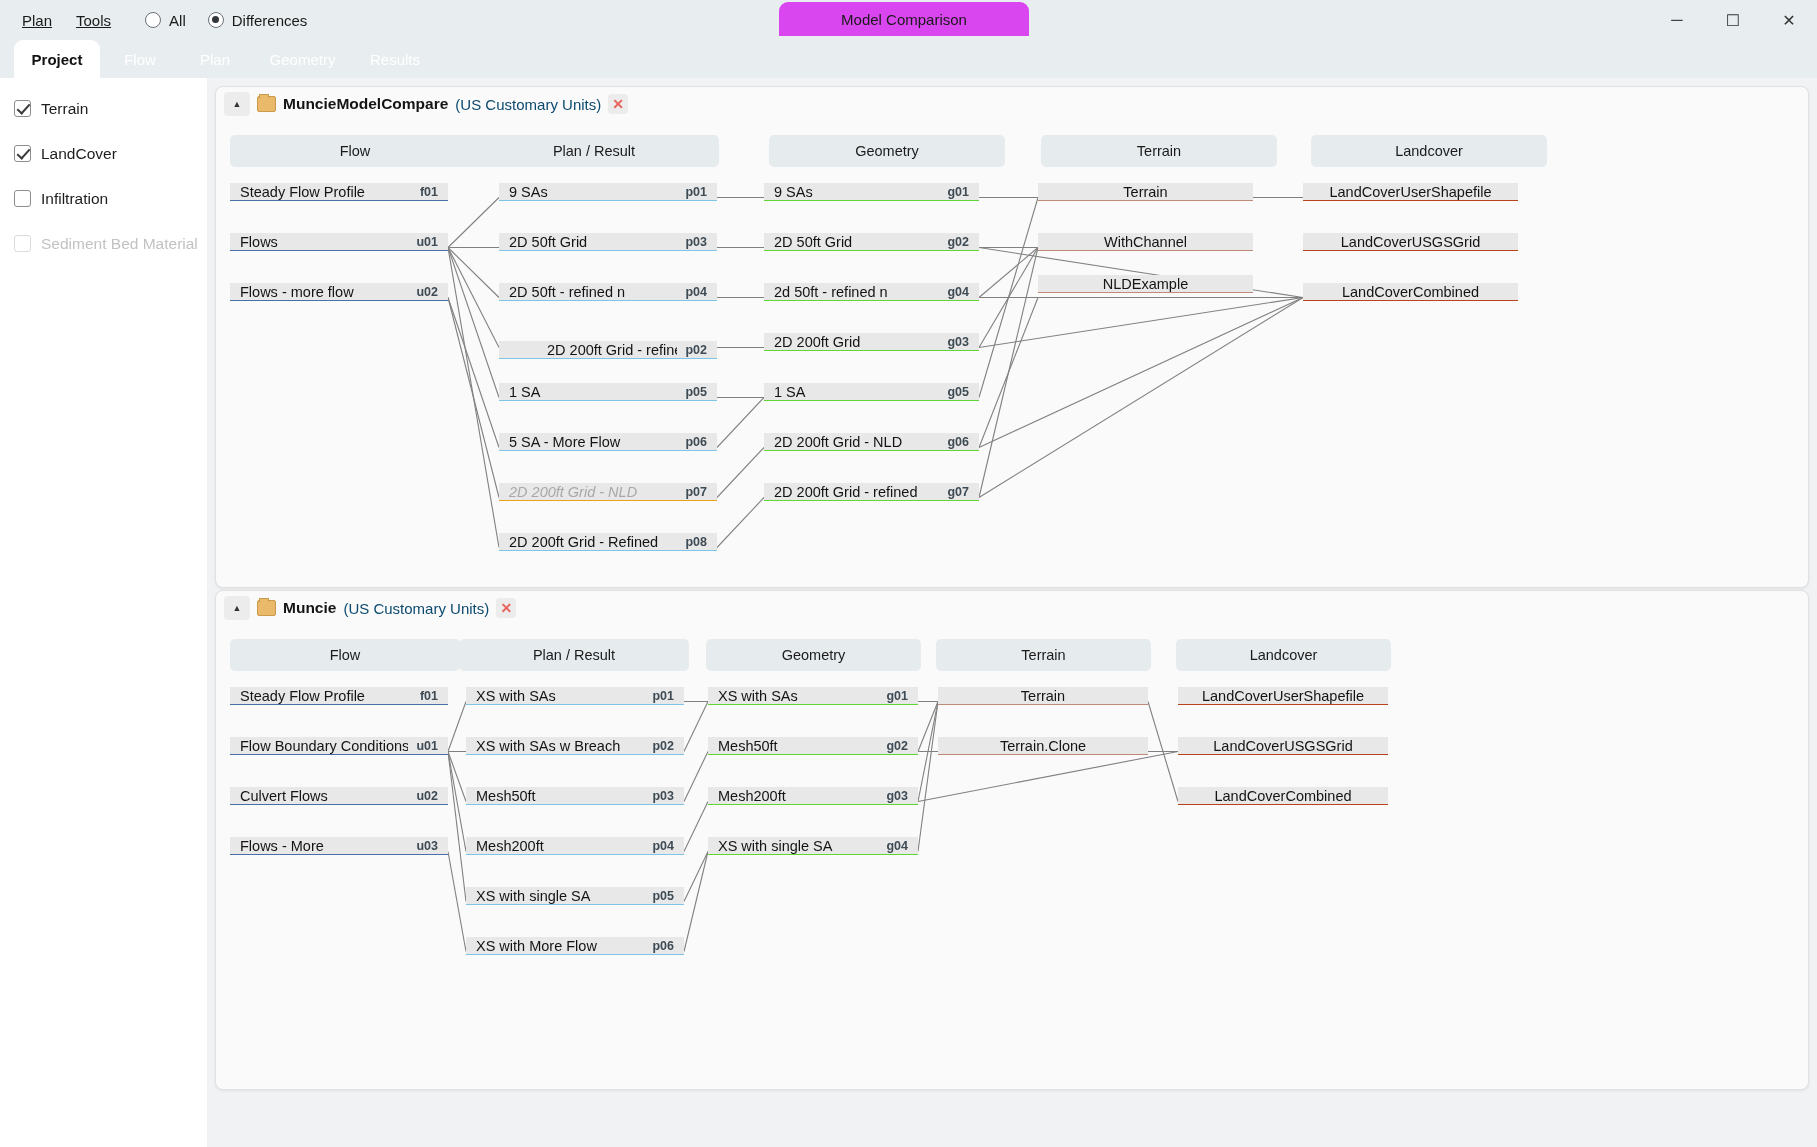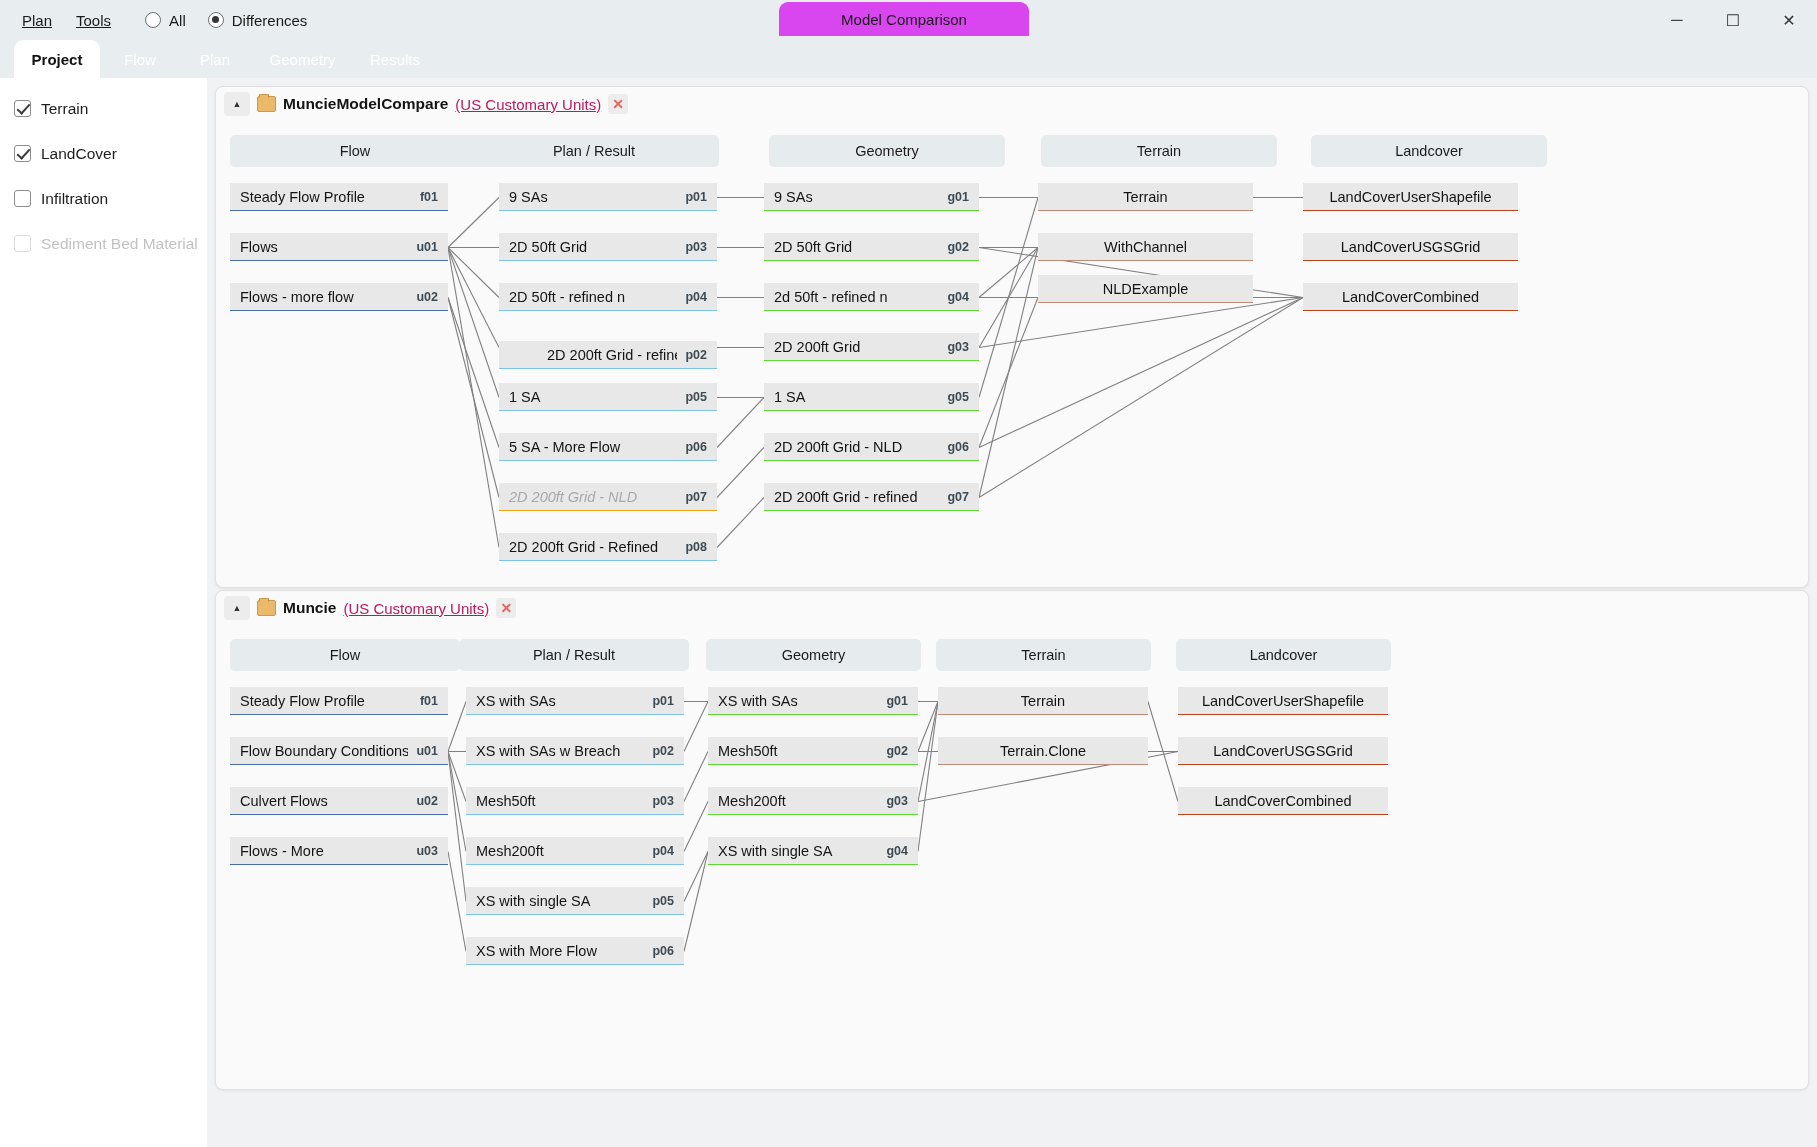--- a/index.html
+++ b/index.html
@@ -127,37 +127,37 @@
   .folder-ico {
     width: 19px; height: 16px; position: relative; flex: none;
     background: #eab96a; border: 1px solid #c99a4a; border-radius: 2px;
   }
   .folder-ico::before {
     content: ""; position: absolute; left: 1px; top: -3px;
     width: 8px; height: 3px; background: #eab96a;
     border: 1px solid #c99a4a; border-bottom: none; border-radius: 1px 1px 0 0;
   }
   .panel-title { font-size: 15.5px; font-weight: bold; color: #141414; }
-  .panel-units { font-size: 15px; color: #be185d; text-decoration: underline; }
+  .panel-units { font-size: 15px; color: #0c4a6e; }
   .close-x {
     width: 20px; height: 20px; display: flex;
     align-items: center; justify-content: center;
     background: #ececec; border-radius: 3px;
     color: #e8635c; font-size: 14px; font-weight: bold;
   }
 
   .colhead {
     position: absolute; height: 32px;
     background: #e6ecee; border-radius: 5px;
     display: flex; align-items: center; justify-content: center;
     font-size: 14.5px; color: #1b1b1b;
   }
 
   .node {
-    position: absolute; height: 28px;
+    position: absolute; height: 18px;
     background: #e8e8e8;
     display: flex; align-items: center;
     padding: 0 10px;
     font-size: 14.5px; color: #141414;
     border-bottom: 1.6px solid transparent;
   }
   .node .nlabel { flex: 1; white-space: nowrap; overflow: hidden; }
   .node .ncode {
     font-size: 12.5px; font-weight: bold; color: #3e4b54;
     margin-left: 8px;

